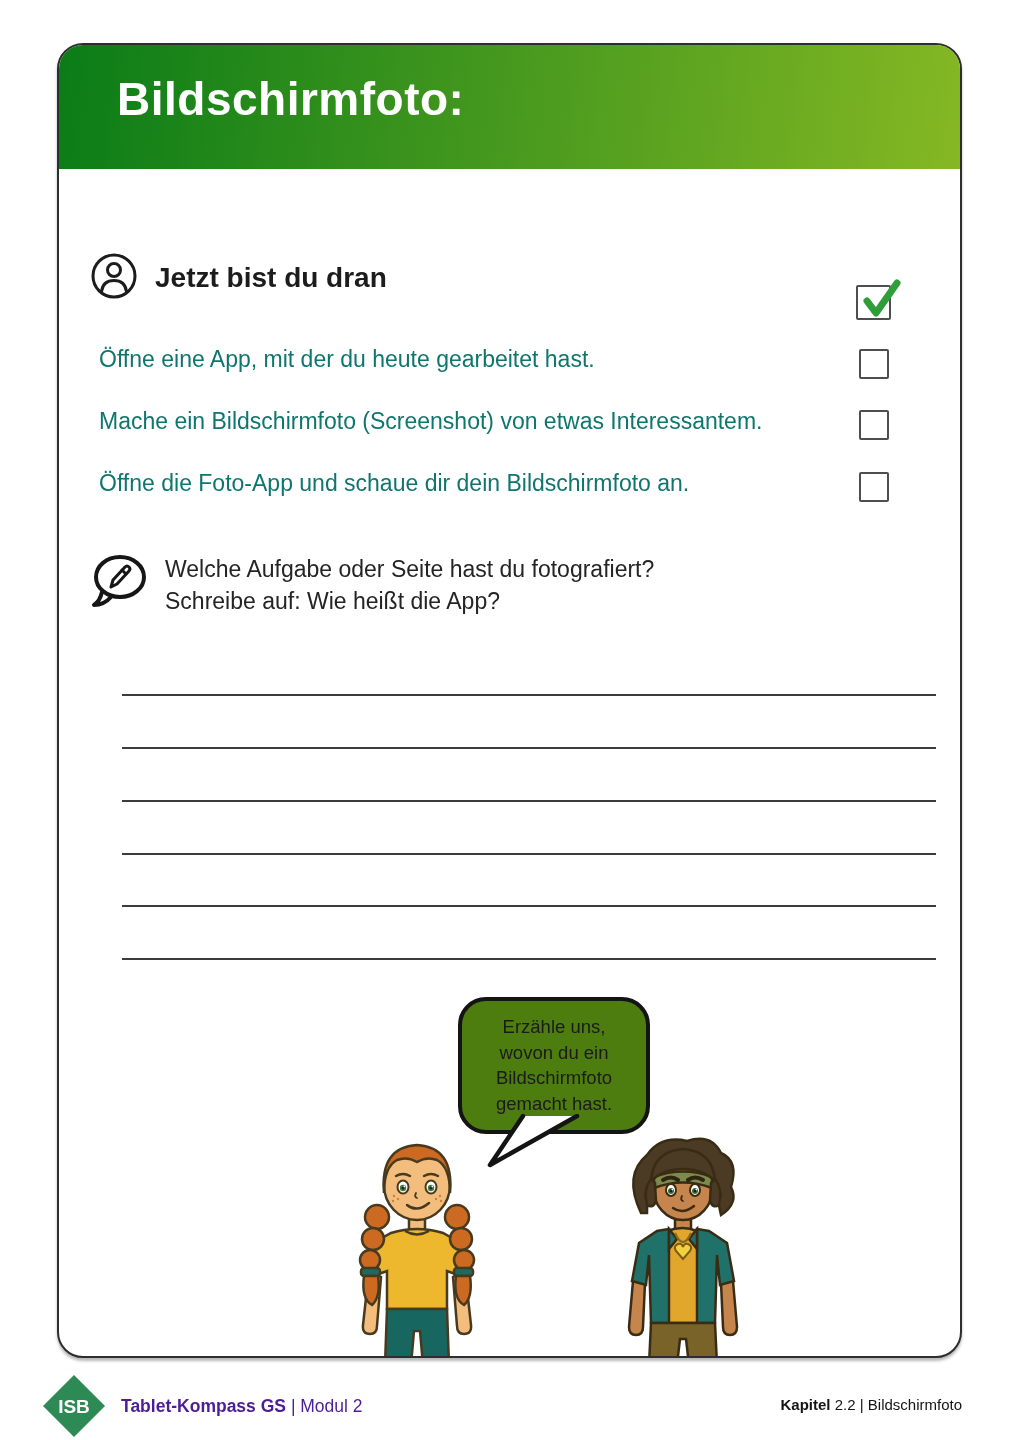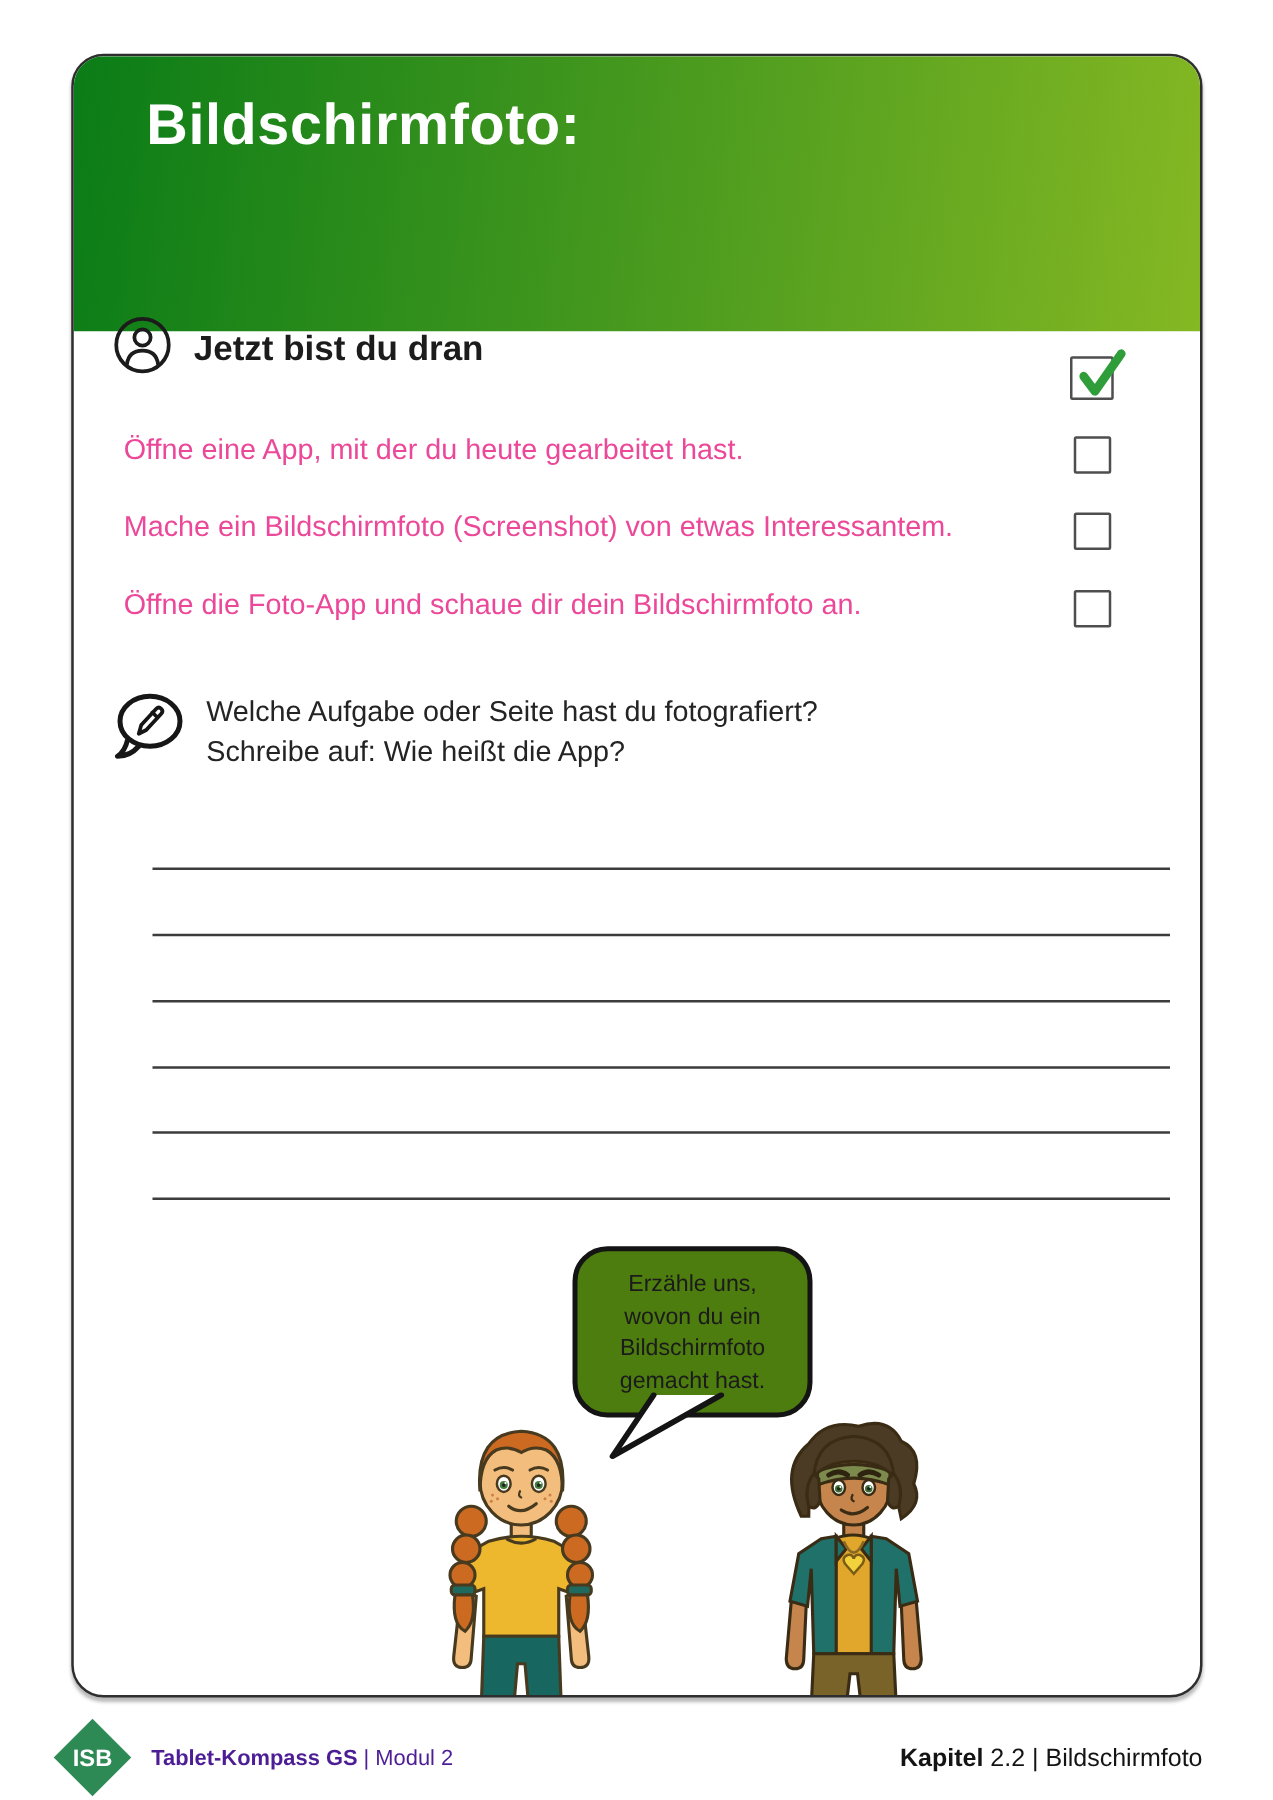--- a/index.html
+++ b/index.html
@@ -16,51 +16,51 @@
     width:1018px;height:1440px;position:relative;overflow:hidden;
     background:#ffffff;color:var(--text);
     font-family:"Liberation Sans", sans-serif;
   }
   .card{
     position:absolute;left:57px;top:43px;width:905px;height:1315px;
     background:#fff;border:2px solid #2e2e2e;border-radius:26px;
     overflow:hidden;box-shadow:0 3px 3px rgba(0,0,0,.28);
   }
   .header-banner{
-    position:absolute;left:0;top:0;width:100%;height:220px;
+    position:absolute;left:0;top:0;width:100%;height:124px;
     background:linear-gradient(97deg,var(--header-grad-start) 0%,#4d9c1f 55%,var(--header-grad-end) 100%);
   }
   .page-title{
     position:absolute;left:58px;top:24px;color:#fff;
     font-size:46px;font-weight:bold;line-height:61px;letter-spacing:.5px;
   }
   .heading-row{position:absolute;left:31px;top:207px;display:flex;align-items:center;gap:17px;}
   .heading-text{font-size:28px;font-weight:bold;color:#1c1c1c;}
   .cb{position:absolute;background:#fff;border:2px solid #4e4e4e;border-radius:2px;}
   .cb-large{left:797px;top:240px;width:35px;height:35px;border-width:2.5px;}
   .cb-task{left:800px;width:30px;height:30px;}
   .check-mark{position:absolute;left:0;top:-12px;overflow:visible;}
-  .task-label{position:absolute;left:40px;font-size:23px;color:#ec4899;white-space:nowrap;}
+  .task-label{position:absolute;left:40px;font-size:23px;color:#0f766e;white-space:nowrap;}
   .prompt-icon{position:absolute;left:29px;top:506px;}
   .prompt-text{position:absolute;left:106px;top:509px;font-size:23px;line-height:31.5px;color:#242424;}
   .writing-line{position:absolute;left:63px;width:814px;height:2px;background:var(--line);cursor:text;}
   .bubble{
     position:absolute;left:399px;top:952px;width:192px;z-index:2;
     background:#4d7c0f;border:4.5px solid #141414;border-radius:28px;
     padding:13px 4px 14px;text-align:center;
     font-size:18.5px;line-height:25.5px;color:#1b1b1b;
   }
   .bubble-tail{position:absolute;left:396px;top:1069px;z-index:3;}
   .character{position:absolute;}
   .character.girl{left:292px;top:1082px;}
   .character.boy{left:556px;top:1082px;}
   .footer-left{position:absolute;left:42px;top:1374px;display:flex;align-items:center;gap:15px;}
   .footer-text{font-size:17.5px;color:#4c1d95;}
   .footer-text b{font-weight:bold;}
-  .footer-right{position:absolute;right:56px;top:1396px;font-size:20px;color:#141414;}
+  .footer-right{position:absolute;right:56px;top:1396px;font-size:15px;color:#141414;}
 </style>
 </head>
 <body>
 
 <div class="card">
 
   <div class="header-banner">
     <div class="page-title">
       <div>Bildschirmfoto:</div>
     </div>

